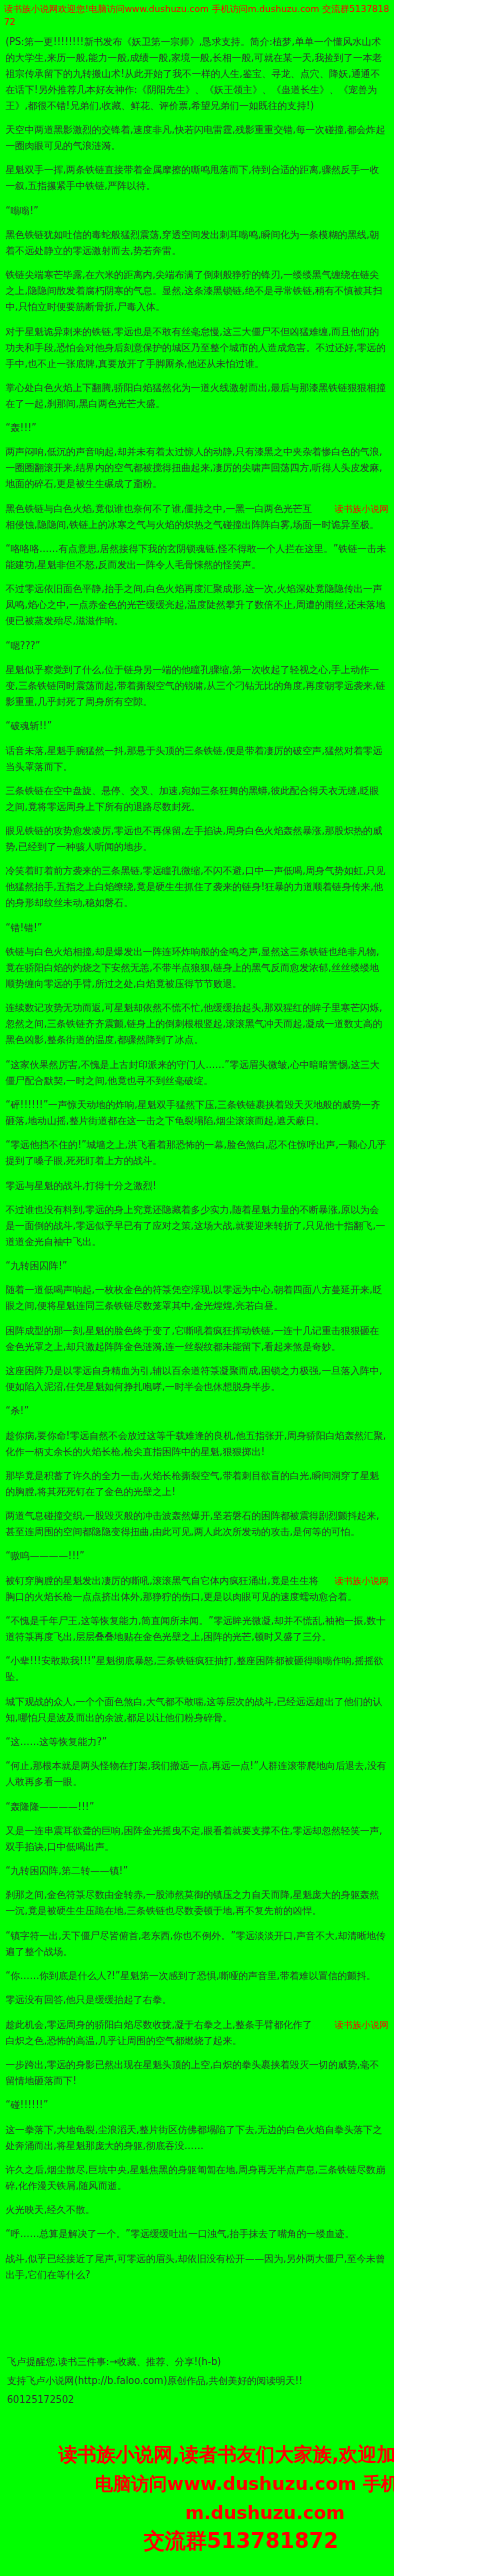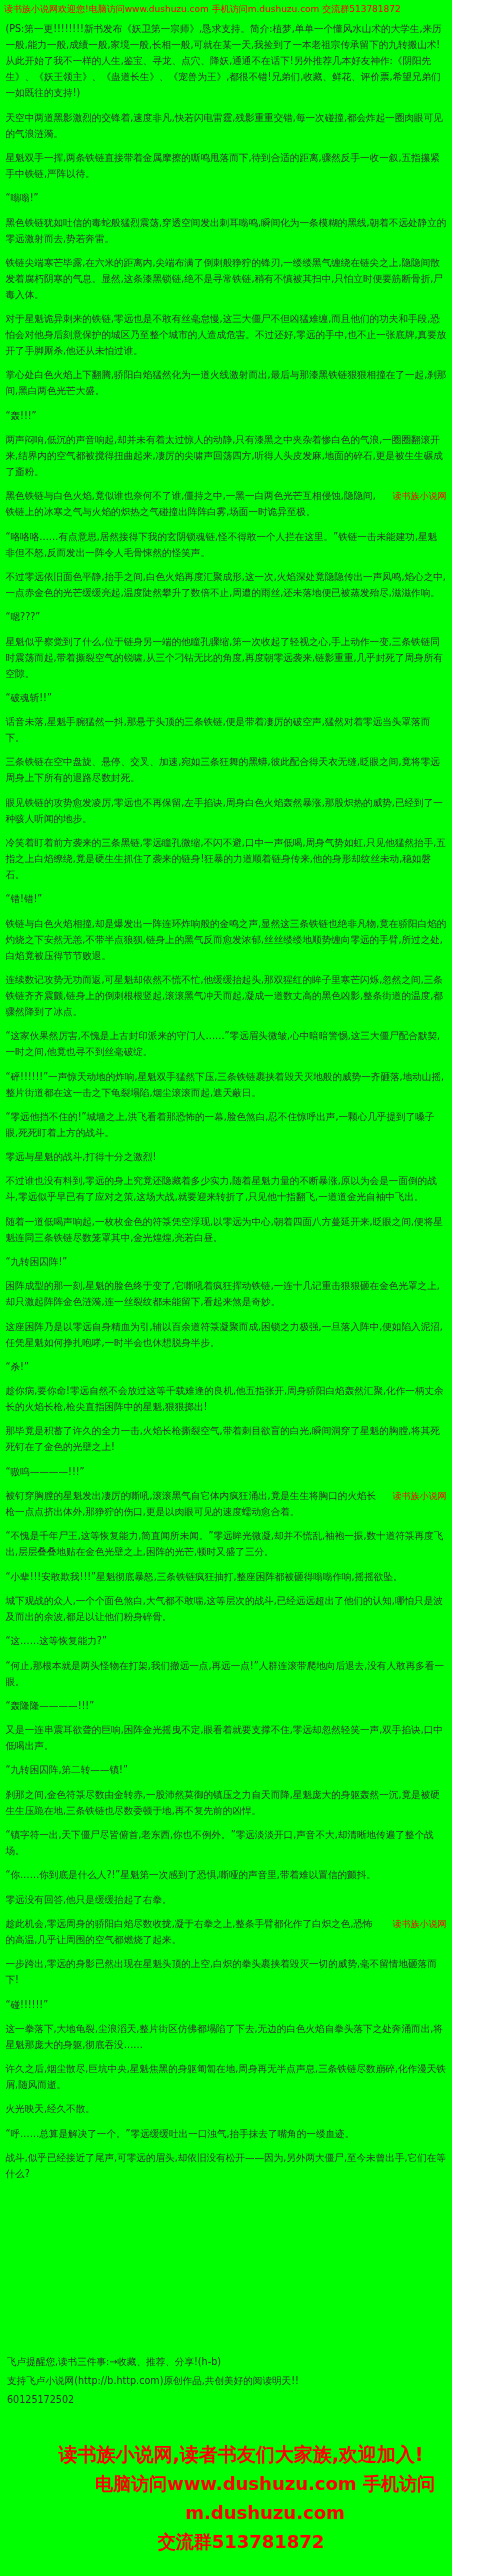--- a/index.html
+++ b/index.html
@@ -2,21 +2,21 @@
 <html style="font-size:11px"><head>
 <meta charset="utf-8">
 <style>
   html, body { margin: 0; padding: 0; }
   body {
     width: 482px;
     font-family: "DejaVu Sans", sans-serif;
   }
   .page {
     position: relative;
-    width: 452px;
+    width: 394px;
     height: 2576px;
     background: #00FF00;
     overflow: hidden;
   }
   .notice {
     color: #FF0000;
     font-size: 9px;
     line-height: 12.4px;
     padding: 3.4px 4.1px 2.8px 4.1px;
     word-break: break-all;
@@ -56,21 +56,21 @@
     position: absolute;
     top: 2440px;
     left: 0;
     width: 482px;
     text-align: center;
     color: #FF0000;
     font-weight: bold;
   }
   .footer .l1 { font-size: 19px; line-height: 29px; text-align: center; }
   .footer .l2 { font-size: 18px; line-height: 29px; margin-left: 48px; }
-  .footer .l3 { font-size: 18px; line-height: 29px; }
+  .footer .l3 { font-size: 21px; line-height: 29px; }
 </style>
 </head>
 <body>
 
 <div class="page">
 
   <div class="notice">读书族小说网欢迎您!电脑访问www.dushuzu.com 手机访问m.dushuzu.com 交流群513781872</div>
 
   <div class="content">
       <p>(PS:第一更!!!!!!!!新书发布《妖卫第一宗师》,恳求支持。简介:植梦,单单一个懂风水山术的大学生,来历一般,能力一般,成绩一般,家境一般,长相一般,可就在某一天,我捡到了一本老祖宗传承留下的九转搬山术!从此开始了我不一样的人生,鉴宝、寻龙、点穴、降妖,通通不在话下!另外推荐几本好友神作:《阴阳先生》、《妖王领主》、《蛊道长生》、《宠兽为王》,都很不错!兄弟们,收藏、鲜花、评价票,希望兄弟们一如既往的支持!)</p>
@@ -94,27 +94,28 @@
       <p>眼见铁链的攻势愈发凌厉,零远也不再保留,左手掐诀,周身白色火焰轰然暴涨,那股炽热的威势,已经到了一种骇人听闻的地步。</p>
       <p>冷笑着盯着前方袭来的三条黑链,零远瞳孔微缩,不闪不避,口中一声低喝,周身气势如虹,只见他猛然抬手,五指之上白焰缭绕,竟是硬生生抓住了袭来的链身!狂暴的力道顺着链身传来,他的身形却纹丝未动,稳如磐石。</p>
       <p>“错!错!”</p>
       <p>铁链与白色火焰相撞,却是爆发出一阵连环炸响般的金鸣之声,显然这三条铁链也绝非凡物,竟在骄阳白焰的灼烧之下安然无恙,不带半点狼狈,链身上的黑气反而愈发浓郁,丝丝缕缕地顺势缠向零远的手臂,所过之处,白焰竟被压得节节败退。</p>
       <p>连续数记攻势无功而返,可星魁却依然不慌不忙,他缓缓抬起头,那双猩红的眸子里寒芒闪烁,忽然之间,三条铁链齐齐震颤,链身上的倒刺根根竖起,滚滚黑气冲天而起,凝成一道数丈高的黑色凶影,整条街道的温度,都骤然降到了冰点。</p>
       <p>“这家伙果然厉害,不愧是上古封印派来的守门人……”零远眉头微皱,心中暗暗警惕,这三大僵尸配合默契,一时之间,他竟也寻不到丝毫破绽。</p>
       <p>“砰!!!!!!”一声惊天动地的炸响,星魁双手猛然下压,三条铁链裹挟着毁天灭地般的威势一齐砸落,地动山摇,整片街道都在这一击之下龟裂塌陷,烟尘滚滚而起,遮天蔽日。</p>
       <p>“零远他挡不住的!”城墙之上,洪飞看着那恐怖的一幕,脸色煞白,忍不住惊呼出声,一颗心几乎提到了嗓子眼,死死盯着上方的战斗。</p>
       <p>零远与星魁的战斗,打得十分之激烈!</p>
       <p>不过谁也没有料到,零远的身上究竟还隐藏着多少实力,随着星魁力量的不断暴涨,原以为会是一面倒的战斗,零远似乎早已有了应对之策,这场大战,就要迎来转折了,只见他十指翻飞,一道道金光自袖中飞出。</p>
+      <p>“九转困囚阵!”</p>
       <p>随着一道低喝声响起,一枚枚金色的符箓凭空浮现,以零远为中心,朝着四面八方蔓延开来,眨眼之间,便将星魁连同三条铁链尽数笼罩其中,金光煌煌,亮若白昼。</p>
-      <p>“九转困囚阵!”</p>
       <p>困阵成型的那一刻,星魁的脸色终于变了,它嘶吼着疯狂挥动铁链,一连十几记重击狠狠砸在金色光罩之上,却只激起阵阵金色涟漪,连一丝裂纹都未能留下,看起来煞是奇妙。</p>
       <p>这座困阵乃是以零远自身精血为引,辅以百余道符箓凝聚而成,困锁之力极强,一旦落入阵中,便如陷入泥沼,任凭星魁如何挣扎咆哮,一时半会也休想脱身半步。</p>
       <p>“杀!”</p>
       <p>趁你病,要你命!零远自然不会放过这等千载难逢的良机,他五指张开,周身骄阳白焰轰然汇聚,化作一柄丈余长的火焰长枪,枪尖直指困阵中的星魁,狠狠掷出!</p>
       <p>那毕竟是积蓄了许久的全力一击,火焰长枪撕裂空气,带着刺目欲盲的白光,瞬间洞穿了星魁的胸膛,将其死死钉在了金色的光壁之上!</p>
+      <p>两道气息碰撞交织,一股毁灭般的冲击波轰然爆开,坚若磐石的困阵都被震得剧烈颤抖起来,甚至连周围的空间都隐隐变得扭曲,由此可见,两人此次所发动的攻击,是何等的可怕。</p>
       <p>“嗷呜————!!!”</p>
       <p><span class="wm">读书族小说网</span>被钉穿胸膛的星魁发出凄厉的嘶吼,滚滚黑气自它体内疯狂涌出,竟是生生将胸口的火焰长枪一点点挤出体外,那狰狞的伤口,更是以肉眼可见的速度蠕动愈合着。</p>
       <p>“不愧是千年尸王,这等恢复能力,简直闻所未闻。”零远眸光微凝,却并不慌乱,袖袍一振,数十道符箓再度飞出,层层叠叠地贴在金色光壁之上,困阵的光芒,顿时又盛了三分。</p>
       <p>“小辈!!!安敢欺我!!!”星魁彻底暴怒,三条铁链疯狂抽打,整座困阵都被砸得嗡嗡作响,摇摇欲坠。</p>
       <p>城下观战的众人,一个个面色煞白,大气都不敢喘,这等层次的战斗,已经远远超出了他们的认知,哪怕只是波及而出的余波,都足以让他们粉身碎骨。</p>
       <p>“这……这等恢复能力?”</p>
       <p>“何止,那根本就是两头怪物在打架,我们撤远一点,再远一点!”人群连滚带爬地向后退去,没有人敢再多看一眼。</p>
       <p>“轰隆隆————!!!”</p>
       <p>又是一连串震耳欲聋的巨响,困阵金光摇曳不定,眼看着就要支撑不住,零远却忽然轻笑一声,双手掐诀,口中低喝出声。</p>
       <p>“九转困囚阵,第二转——镇!”</p>
@@ -127,21 +128,21 @@
       <p>“碰!!!!!!”</p>
       <p>这一拳落下,大地龟裂,尘浪滔天,整片街区仿佛都塌陷了下去,无边的白色火焰自拳头落下之处奔涌而出,将星魁那庞大的身躯,彻底吞没……</p>
       <p>许久之后,烟尘散尽,巨坑中央,星魁焦黑的身躯匍匐在地,周身再无半点声息,三条铁链尽数崩碎,化作漫天铁屑,随风而逝。</p>
       <p>火光映天,经久不散。</p>
       <p>“呼……总算是解决了一个。”零远缓缓吐出一口浊气,抬手抹去了嘴角的一缕血迹。</p>
       <p>战斗,似乎已经接近了尾声,可零远的眉头,却依旧没有松开——因为,另外两大僵尸,至今未曾出手,它们在等什么?</p>
     </div>
 
   <div class="bottom-block">
     <p>飞卢提醒您,读书三件事:→收藏、推荐、分享!(h-b)</p>
-    <p>支持飞卢小说网(http://b.http.com)原创作品,共创美好的阅读明天!!</p>
+    <p>支持飞卢小说网(http://b.faloo.com)原创作品,共创美好的阅读明天!!</p>
     <p>60125172502</p>
   </div>
 
   <div class="footer">
     <div class="l1">读书族小说网,读者书友们大家族,欢迎加入!</div>
     <div class="l2">电脑访问www.dushuzu.com 手机访问m.dushuzu.com</div>
     <div class="l3">交流群513781872</div>
   </div>
 
 </div>

